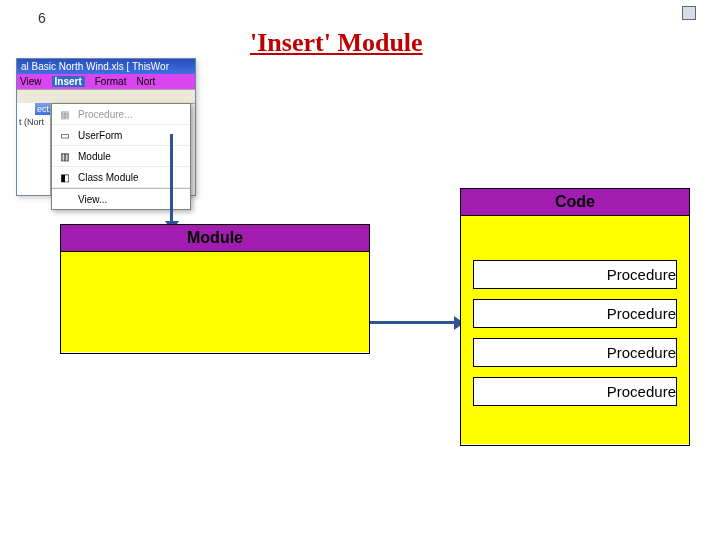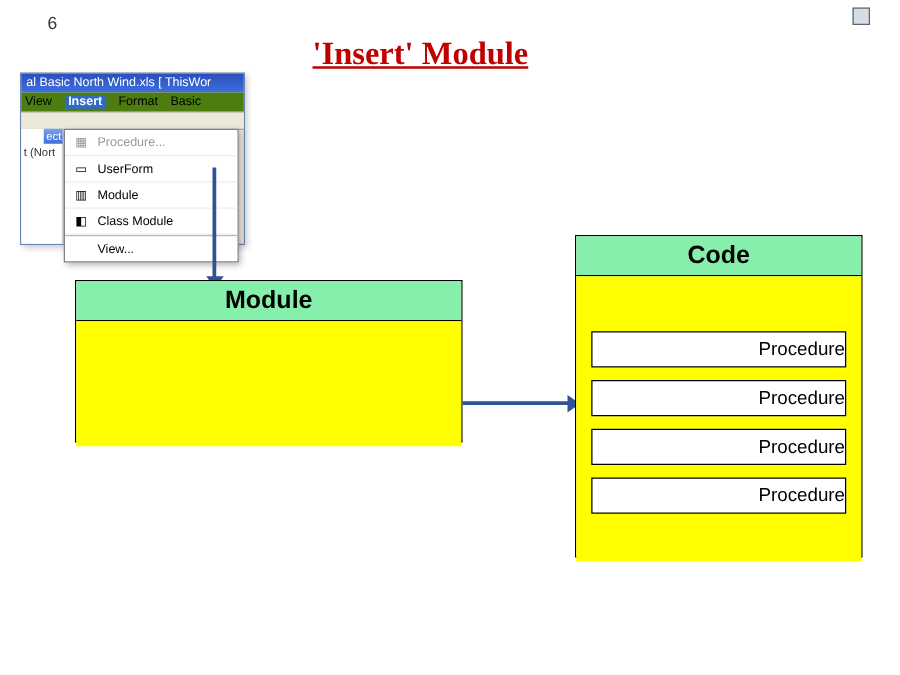--- a/index.html
+++ b/index.html
@@ -51,21 +51,21 @@
   }
   .vba-title {
     background: linear-gradient(#2a4fbb, #3f6fe0);
     color: #fff;
     padding: 2px 4px;
     font-size: 10px;
     white-space: nowrap;
     overflow: hidden;
   }
   .vba-menubar {
-    background: #4d7c0f;
+    background: #d946ef;
     border-bottom: 1px solid #aca899;
     padding: 2px 3px;
     display: flex;
     gap: 10px;
     font-size: 10px;
     color: #000;
   }
   .vba-menubar span.active {
     background: #316ac5;
     color: #fff;
@@ -125,26 +125,26 @@
     white-space: nowrap;
     overflow: hidden;
   }
   
   .box {
     position: absolute;
     background: #fff;
     border: 1px solid #000;
   }
   .box .header {
-    background: #86efac;
+    background: #a21caf;
     border-bottom: 1px solid #000;
     text-align: center;
     font-weight: bold;
     font-family: Arial, sans-serif;
-    font-size: 20px;
+    font-size: 16px;
     padding: 4px 0;
   }
   .module-box {
     top: 224px;
     left: 60px;
     width: 310px;
     height: 130px;
   }
   .module-box .body {
     height: calc(100% - 28px);
@@ -186,21 +186,21 @@
 <div class="corner-box"></div>
 <div class="slide-num">6</div>
 <div class="title">'Insert' Module</div>
 
 <div class="vba-editor">
   <div class="vba-title">al Basic   North Wind.xls   [ ThisWor</div>
   <div class="vba-menubar">
     <span>View</span>
     <span class="active">Insert</span>
     <span>Format</span>
-    <span>Basic</span>
+    <span>Nort</span>
   </div>
   <div class="vba-toolbar"></div>
   <div class="vba-project">
     <div class="ph">ect</div>
     <div class="blank">t (Nort</div>
   </div>
   <div class="vba-dropdown">
     <div class="item disabled">
       <span class="icon">▦</span>
       <span>Procedure...</span>

